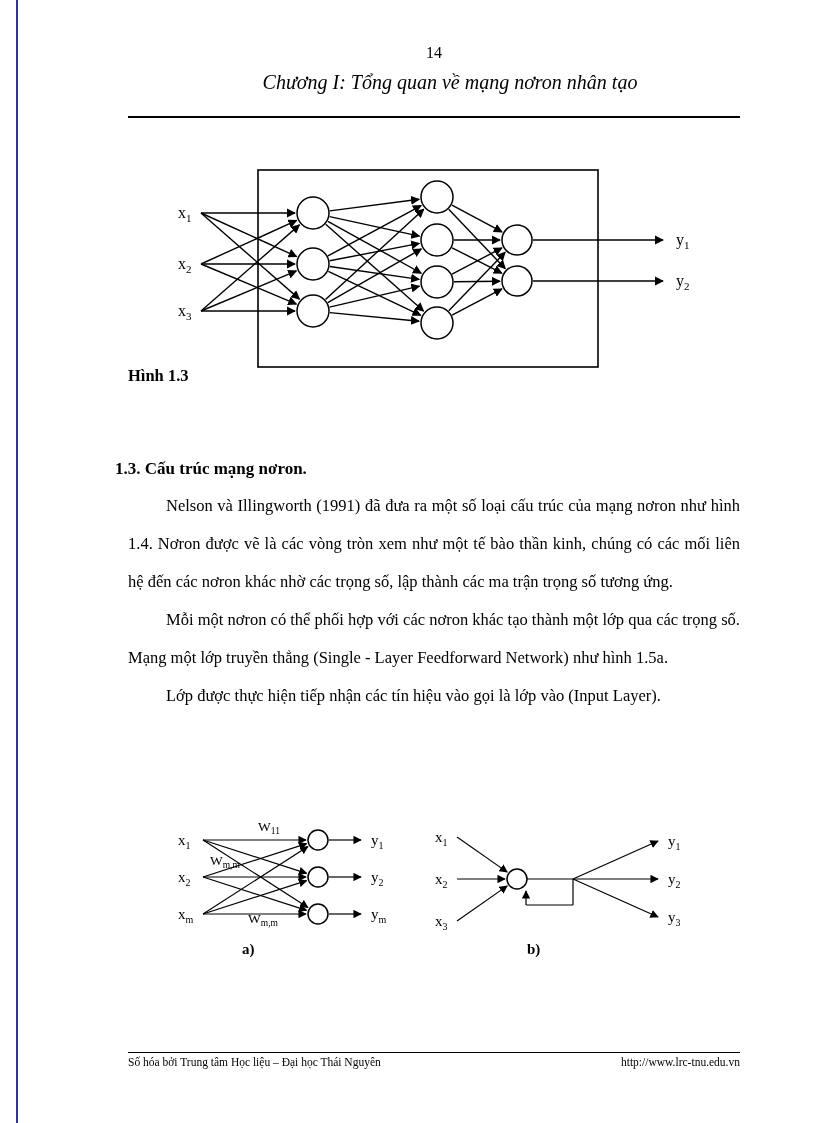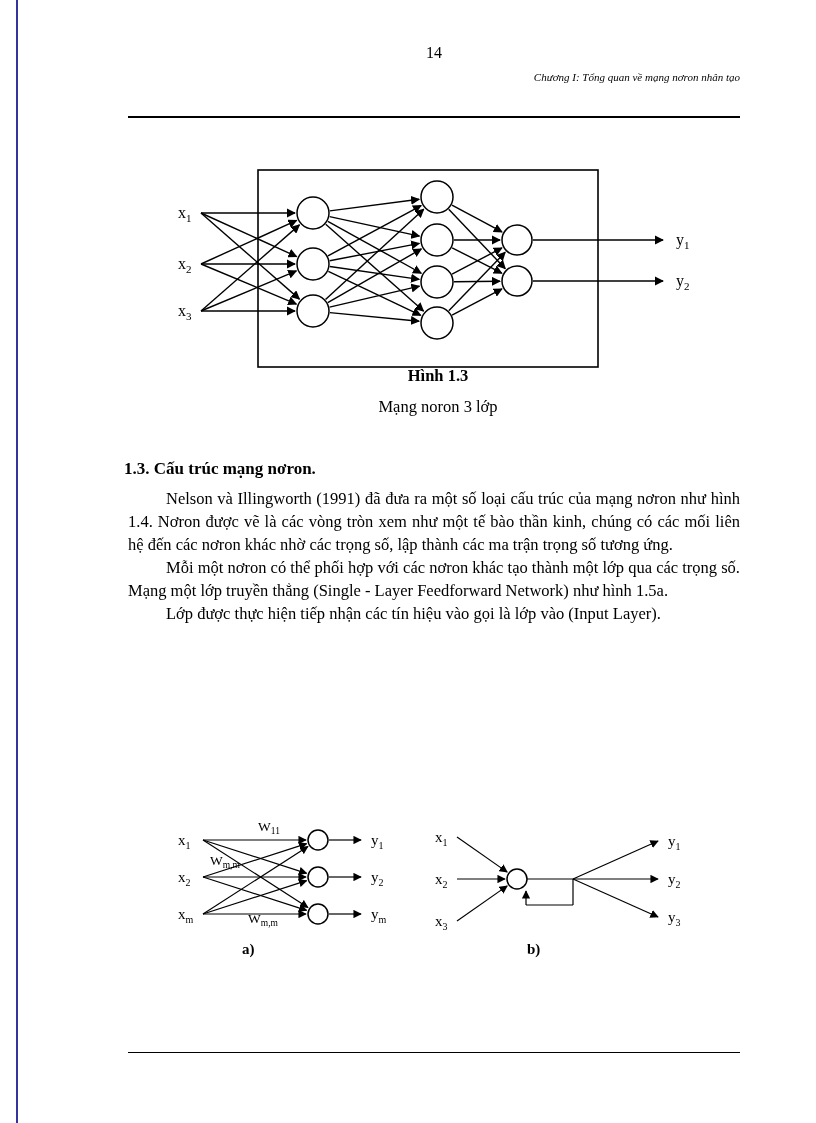--- a/index.html
+++ b/index.html
@@ -3,43 +3,43 @@
 <meta charset="utf-8">
 <style>
   html,body{margin:0;padding:0;background:#d8d8d8;}
   .page{
     position:relative;width:816px;height:1123px;background:#ffffff;
     overflow:hidden;font-family:"Liberation Serif",serif;color:#000;
     margin:0 auto;
   }
   .scan-line{position:absolute;left:16px;top:0;width:2px;height:1123px;background:#34349a;}
   .page-number{position:absolute;top:44px;left:128px;width:612px;text-align:center;font-size:16px;}
-  .running-header{position:absolute;top:71px;left:128px;width:612px;text-align:right;font-style:italic;font-size:11px;}
+  .running-header{position:absolute;top:71px;left:144px;width:612px;text-align:center;font-style:italic;font-size:20px;}
   .header-rule{position:absolute;top:116px;left:128px;width:612px;height:2px;background:#000;}
 
   .fig13{position:absolute;top:150px;left:128px;}
   .fig15{position:absolute;top:815px;left:128px;}
   .frame{fill:none;stroke:#000;stroke-width:1.6;}
   .nodes circle{fill:#fff;stroke:#000;stroke-width:1.5;}
   .fig13 line{stroke:#000;stroke-width:1.4;}
   .fig15 line{stroke:#000;stroke-width:1.2;}
   svg text{font-family:"Liberation Serif",serif;font-size:16px;fill:#000;}
   .fig15 text{font-size:15px;}
   tspan.sub{font-size:11px;}
   .fig15 tspan.sub{font-size:10px;}
   .fig15 text.wlabel{font-size:13.5px;}
   .fig15 text.wlabel tspan.sub{font-size:9.5px;}
   text.figletter{font-weight:bold;font-size:15px;}
 
-  .fig13-caption{position:absolute;top:366px;left:128px;width:620px;text-align:center;}
+  .fig13-caption{position:absolute;top:366px;left:128px;width:620px;}
   .cap-title{font-weight:bold;font-size:16.5px;}
   .cap-sub{margin-top:11px;font-size:16.5px;}
 
-  .section-heading{position:absolute;top:459px;left:124px;font-weight:bold;font-size:17px;}
-  .body-text{position:absolute;top:487px;left:128px;width:612px;font-size:16.5px;line-height:23px;text-align:justify;}
+  .section-heading{position:absolute;top:459px;left:115px;font-weight:bold;font-size:17px;}
+  .body-text{position:absolute;top:487px;left:128px;width:612px;font-size:16.5px;line-height:38px;text-align:justify;}
   .body-text p{margin:0;text-indent:38px;}
 
   .footer-rule{position:absolute;top:1052px;left:128px;width:612px;height:1px;background:#000;}
   .page-footer{position:absolute;top:1056px;left:128px;width:612px;display:flex;justify-content:space-between;font-size:11.5px;}
 </style>
 </head>
 <body>
 
 <div class="page">
 
@@ -104,21 +104,20 @@
       <text x="50" y="68"><tspan>x</tspan><tspan class="sub" dy="4">1</tspan></text>
       <text x="50" y="119"><tspan>x</tspan><tspan class="sub" dy="4">2</tspan></text>
       <text x="50" y="166"><tspan>x</tspan><tspan class="sub" dy="4">3</tspan></text>
       <text x="548" y="95"><tspan>y</tspan><tspan class="sub" dy="4">1</tspan></text>
       <text x="548" y="136"><tspan>y</tspan><tspan class="sub" dy="4">2</tspan></text>
     </g>
   </svg>
 
   <div class="fig13-caption">
     <div class="cap-title">Hình 1.3</div>
-    <div class="cap-sub">Mạng noron 3 lớp</div>
   </div>
 
   <div class="section-heading">1.3. Cấu trúc mạng nơron.</div>
 
   <div class="body-text">
     <p>Nelson và Illingworth (1991) đã đưa ra một số loại cấu trúc của mạng nơron như hình 1.4. Nơron được vẽ là các vòng tròn xem như một tế bào thần kinh, chúng có các mối liên hệ đến các nơron khác nhờ các trọng số, lập thành các ma trận trọng số tương ứng.</p>
     <p>Mỗi một nơron có thể phối hợp với các nơron khác tạo thành một lớp qua các trọng số. Mạng một lớp truyền thẳng (Single - Layer Feedforward Network) như hình 1.5a.</p>
     <p>Lớp được thực hiện tiếp nhận các tín hiệu vào gọi là lớp vào (Input Layer).</p>
   </div>
 
@@ -181,14 +180,18 @@
       <text x="307" y="69"><tspan>x</tspan><tspan class="sub" dy="4">2</tspan></text>
       <text x="307" y="111"><tspan>x</tspan><tspan class="sub" dy="4">3</tspan></text>
       <text x="540" y="31"><tspan>y</tspan><tspan class="sub" dy="4">1</tspan></text>
       <text x="540" y="69"><tspan>y</tspan><tspan class="sub" dy="4">2</tspan></text>
       <text x="540" y="107"><tspan>y</tspan><tspan class="sub" dy="4">3</tspan></text>
       <text class="figletter" x="399" y="139">b)</text>
     </g>
   </svg>
 
   <div class="footer-rule"></div>
+  <div class="page-footer">
+    <span>Số hóa bởi Trung tâm Học liệu – Đại học Thái Nguyên</span>
+    <span>http://www.lrc-tnu.edu.vn</span>
+  </div>
 
 </div>
 
 </body></html>

